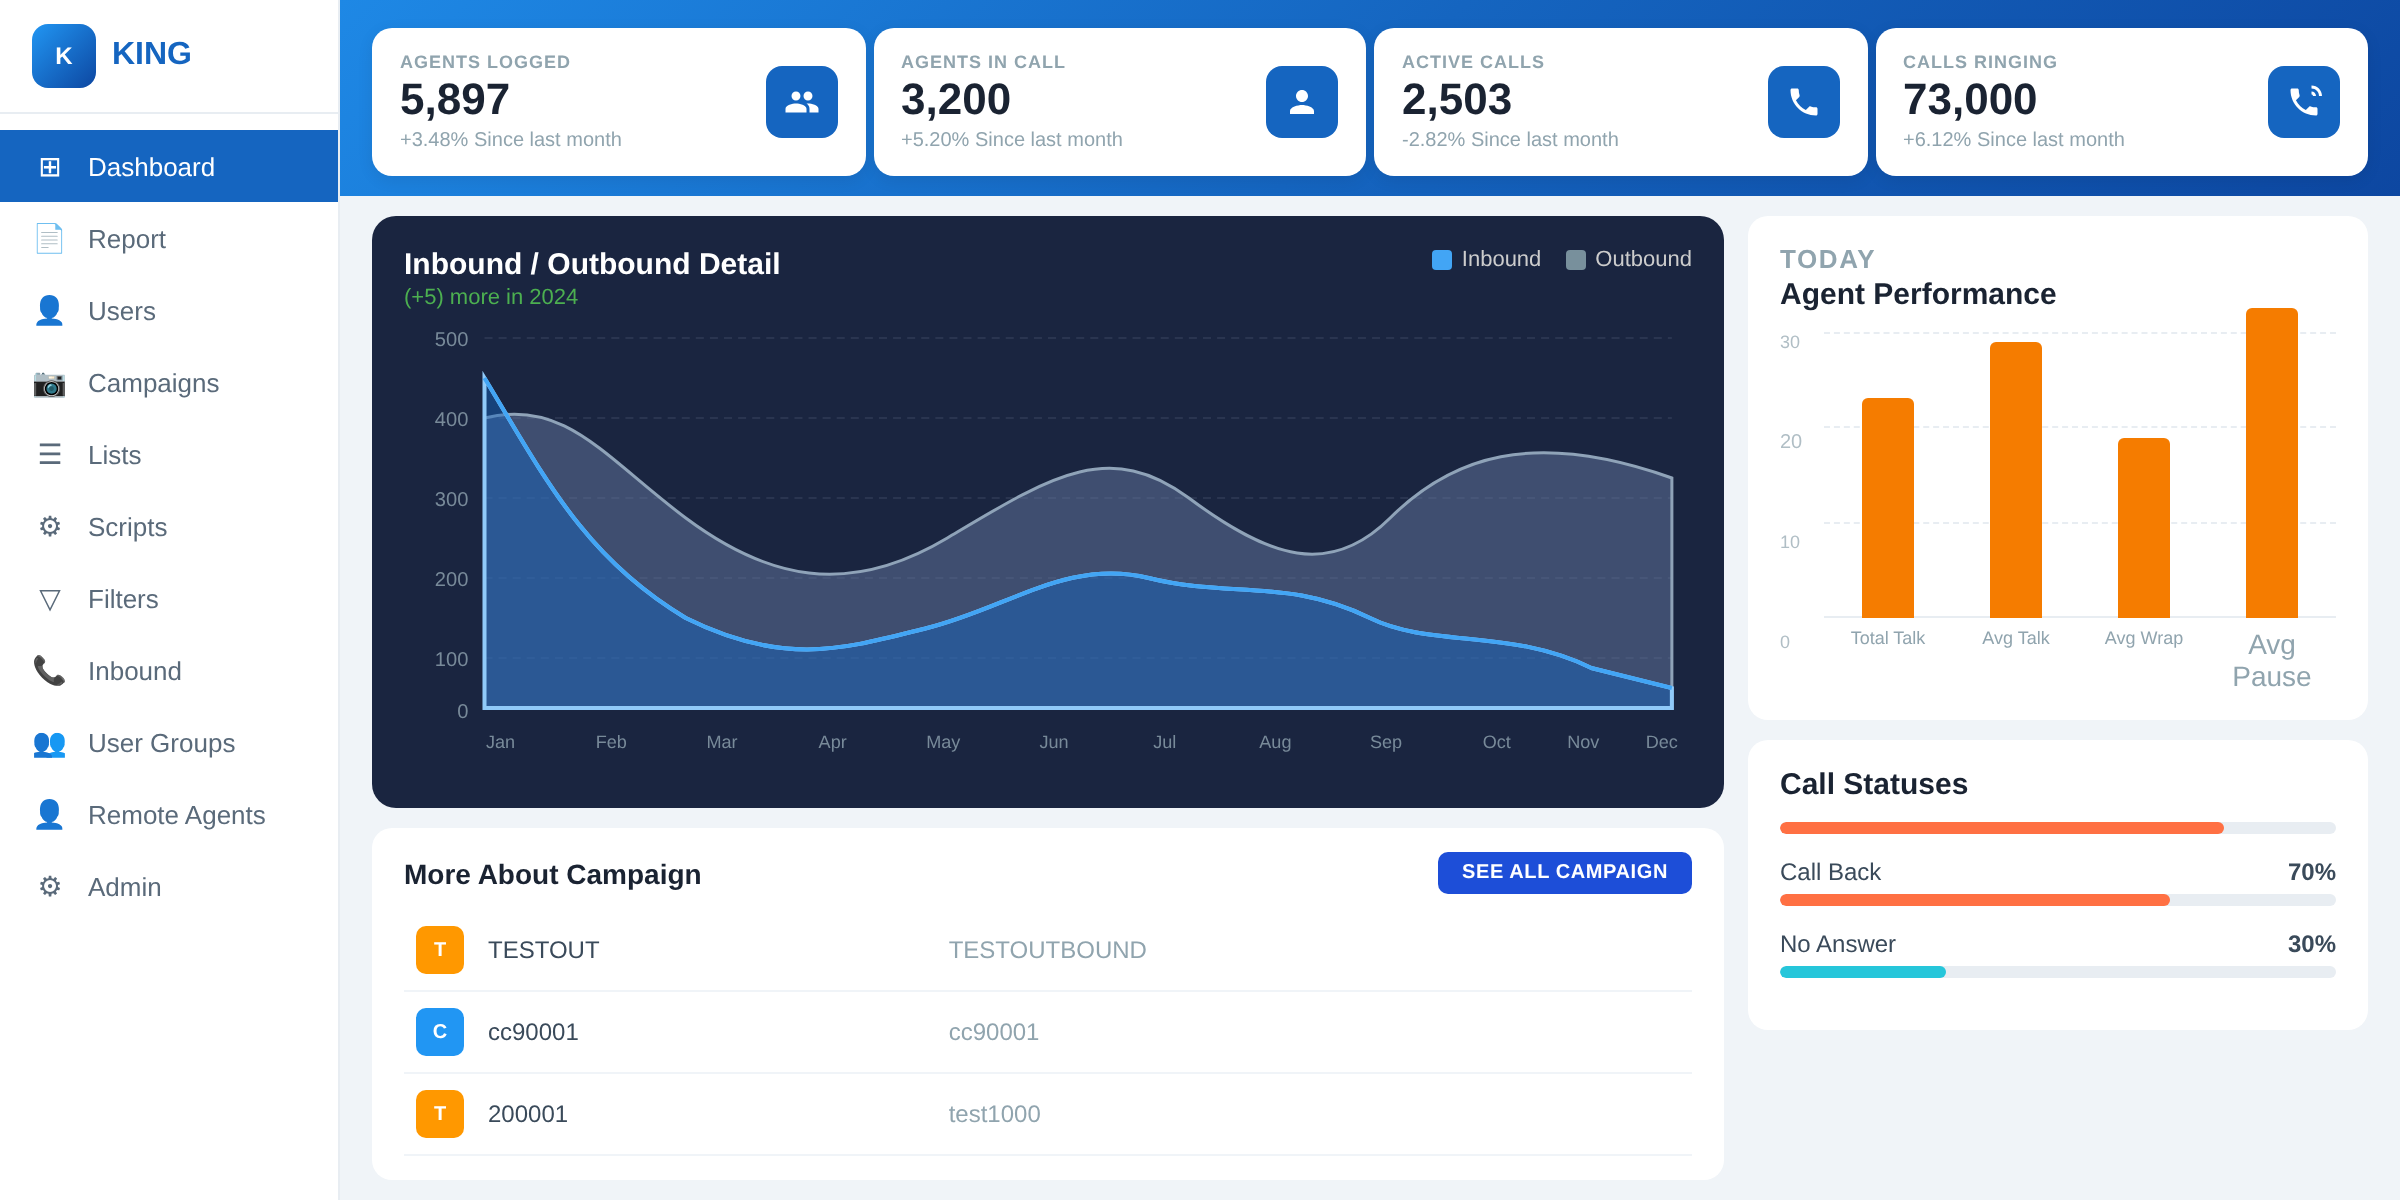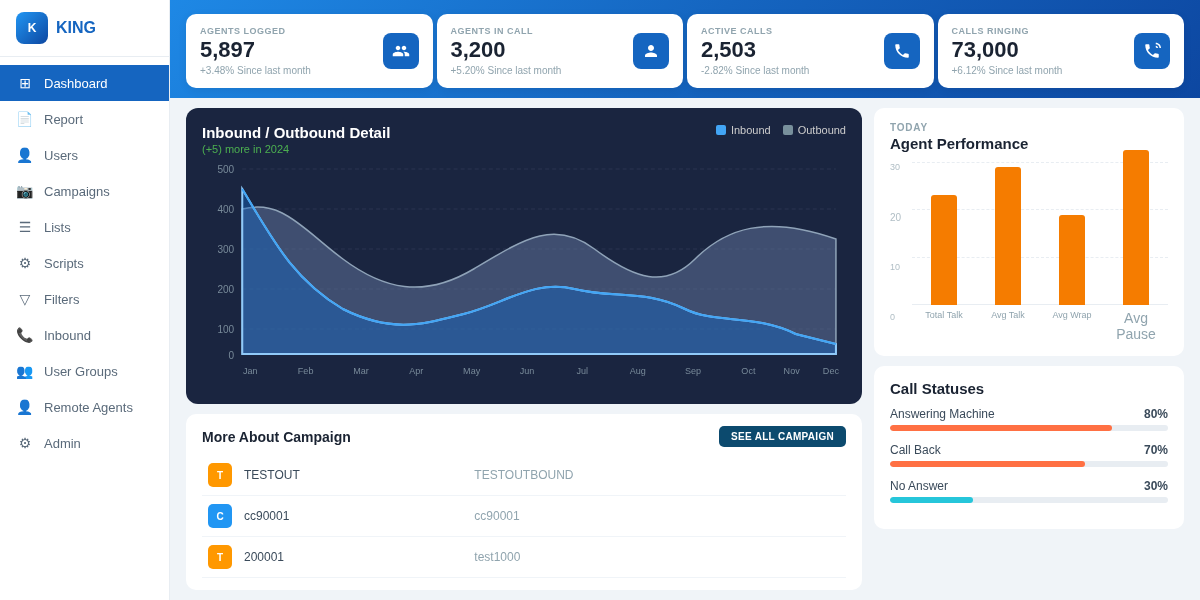--- a/index.html
+++ b/index.html
@@ -61,37 +61,37 @@
 
     .chart-svg-container { width: 100%; height: 220px; margin-top: 4px; }
 
     
     .campaign-card {
       background: white; border-radius: 10px; padding: 12px 16px;
     }
     .campaign-header { display: flex; justify-content: space-between; align-items: center; margin-bottom: 8px; }
     .campaign-title { font-size: 14px; font-weight: 600; color: #1a2332; }
     .see-all-btn {
-      background: #0c4a6e; color: white; border: none; border-radius: 5px;
+      background: #1d4ed8; color: white; border: none; border-radius: 5px;
       padding: 5px 12px; font-size: 10px; font-weight: 600; cursor: pointer; letter-spacing: 0.3px;
     }
     .campaign-table { width: 100%; border-collapse: collapse; }
     .campaign-table tr { border-bottom: 1px solid #f0f4f8; }
     .campaign-table td { padding: 8px 6px; font-size: 12px; color: #3a4a5a; }
     .camp-badge { width: 24px; height: 24px; border-radius: 5px; display: inline-flex; align-items: center; justify-content: center; color: white; font-size: 10px; font-weight: 700; }
     .badge-t { background: #ff9800; }
     .badge-c { background: #2196f3; }
 
     
     .right-col { width: 310px; min-width: 310px; display: flex; flex-direction: column; gap: 10px; }
 
     .panel-card {
       background: white; border-radius: 10px; padding: 14px 16px;
     }
-    .panel-label { font-size: 10px; font-weight: 700; color: #90a4ae; text-transform: uppercase; letter-spacing: 0.8px; margin-bottom: 2px; }
+    .panel-label { font-size: 13px; font-weight: 700; color: #90a4ae; text-transform: uppercase; letter-spacing: 0.8px; margin-bottom: 2px; }
     .panel-title { font-size: 15px; font-weight: 700; color: #1a2332; margin-bottom: 10px; }
 
     
     .bar-chart-area { height: 180px; display: flex; flex-direction: column; }
 
     
     .status-item { margin-bottom: 12px; }
     .status-row { display: flex; justify-content: space-between; align-items: center; margin-bottom: 4px; }
     .status-name { font-size: 12px; color: #3a4a5a; font-weight: 500; }
     .status-pct { font-size: 12px; color: #3a4a5a; font-weight: 600; }
@@ -359,24 +359,20 @@
               </div>
             </div>
           </div>
         </div>
       </div>
 
       <div class="panel-card">
         <div class="panel-title">Call Statuses</div>
 
         <div class="status-item">
-          <div class="status-row">
-            <span class="status-name">Answering Machine</span>
-            <span class="status-pct">80%</span>
-          </div>
           <div class="progress-bar-bg">
             <div class="progress-bar-fill fill-orange" style="width:80%;"></div>
           </div>
         </div>
 
         <div class="status-item">
           <div class="status-row">
             <span class="status-name">Call Back</span>
             <span class="status-pct">70%</span>
           </div>

